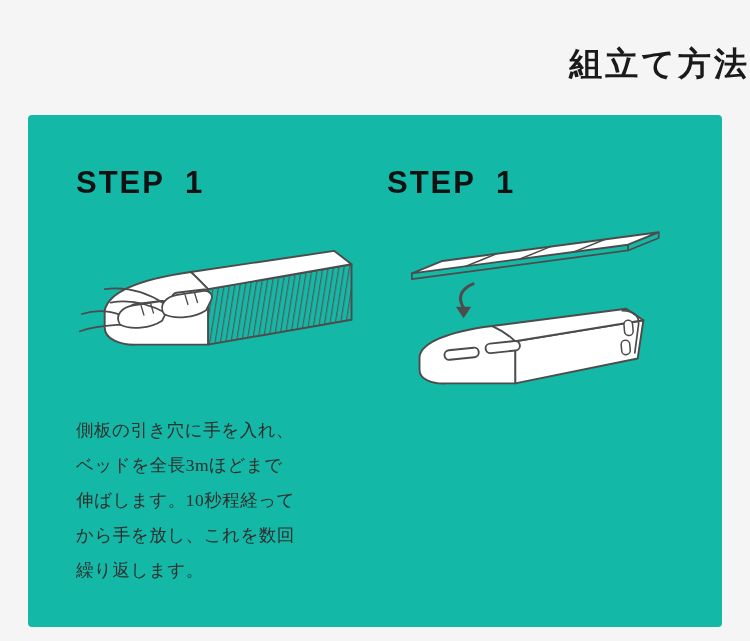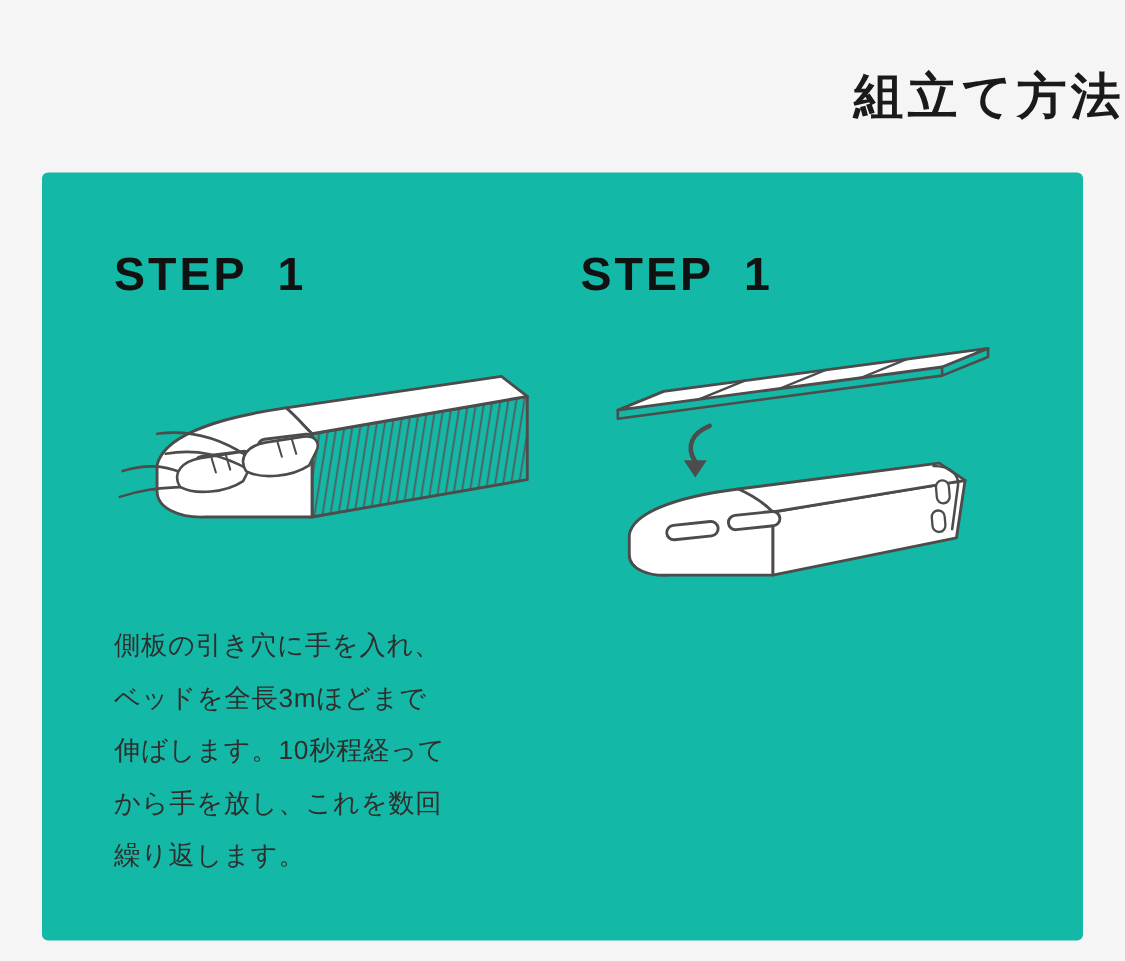--- a/index.html
+++ b/index.html
@@ -43,20 +43,21 @@
     justify-content: center;
     margin-bottom: 20px;
   }
   .illus svg { width: 100%; height: 100%; }
   .step-desc {
     font-size: 17.5px;
     line-height: 2.0;
     letter-spacing: 0.5px;
     color: #2e2e2e;
     white-space: pre-line;
+    font-family: Liberation Serif, serif;
   }
 </style>
 </head>
 <body>
 
 <div class="page">
 
   <h1 class="page-title">組立て方法</h1>
 
   <div class="card">

